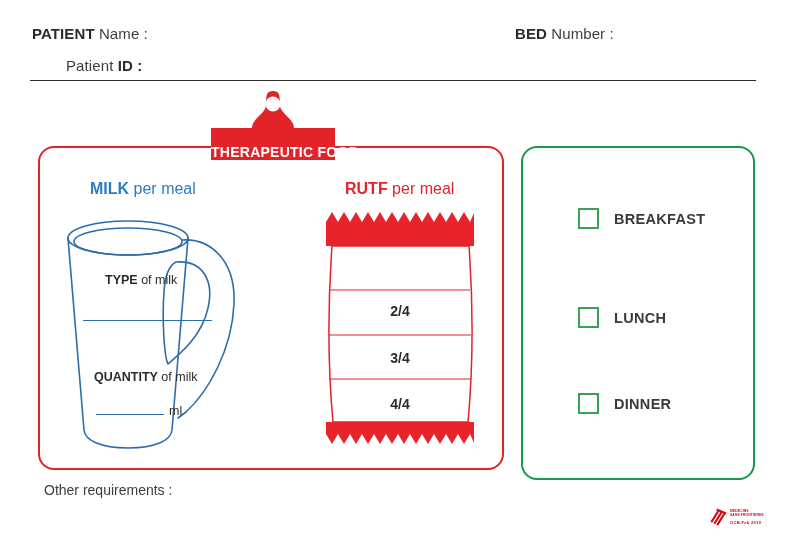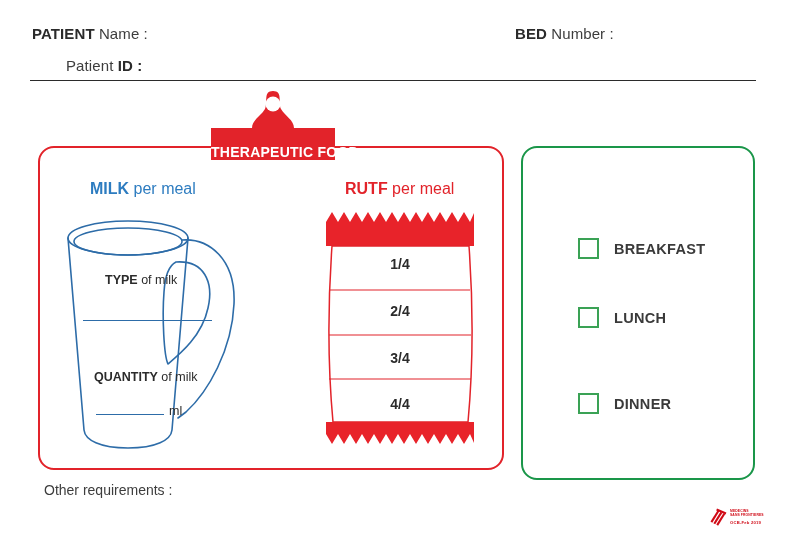--- a/index.html
+++ b/index.html
@@ -159,21 +159,21 @@
   #frac-3 { left: 322px; top: 396px; }
 
   
   .meal-row {
     position: absolute;
     left: 578px;
     display: flex;
     align-items: center;
     gap: 15px;
   }
-  #meal-0 { top: 238px; }
+  #meal-0 { top: 208px; }
   #meal-1 { top: 307px; }
   #meal-2 { top: 393px; }
   .meal-box {
     width: 21px;
     height: 21px;
     box-sizing: border-box;
     border: 2px solid #3aa255;
     background: #ffffff;
   }
   .meal-label {
@@ -332,21 +332,20 @@
       <line x1="7" y1="125" x2="149" y2="125" stroke="#e2232a" stroke-width="1.1"></line>
       <line x1="7" y1="169" x2="149" y2="169" stroke="#e2232a" stroke-width="1.1"></line>
 
       <path d="M 4 212 L 152 212 L 152 233 L 148 224 L 142 234 L 136 224 L 130 234
                L 124 224 L 118 234 L 112 224 L 106 234 L 100 224 L 94 234 L 88 224
                L 82 234 L 76 224 L 70 234 L 64 224 L 58 234 L 52 224 L 46 234
                L 40 224 L 34 234 L 28 224 L 22 234 L 16 224 L 10 234 L 4 224 Z" fill="#e8232a"></path>
     </svg>
   </div>
 
-  <div class="rutf-frac" id="frac-0">1/4</div>
   <div class="rutf-frac" id="frac-1">2/4</div>
   <div class="rutf-frac" id="frac-2">3/4</div>
   <div class="rutf-frac" id="frac-3">4/4</div>
 
   <div class="meal-row" id="meal-0">
     <div class="meal-box"></div>
     <div class="meal-label">BREAKFAST</div>
   </div>
 
   <div class="meal-row" id="meal-1">

